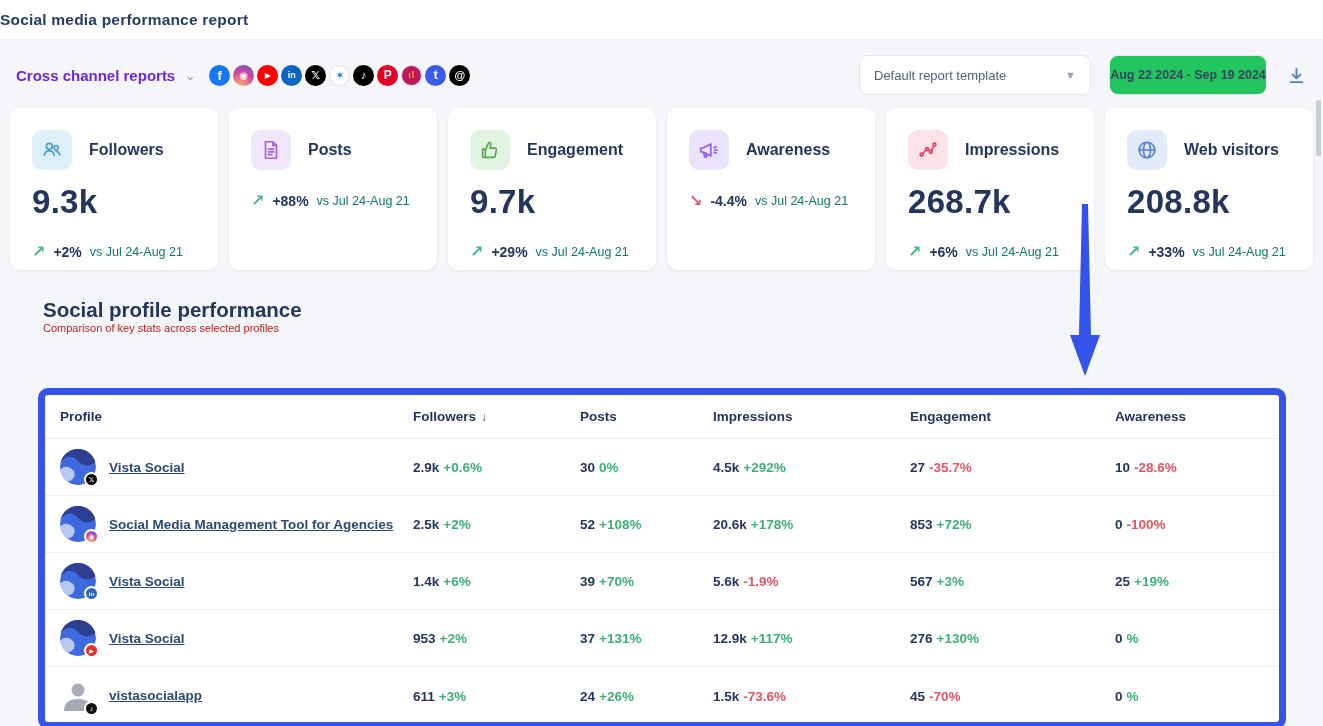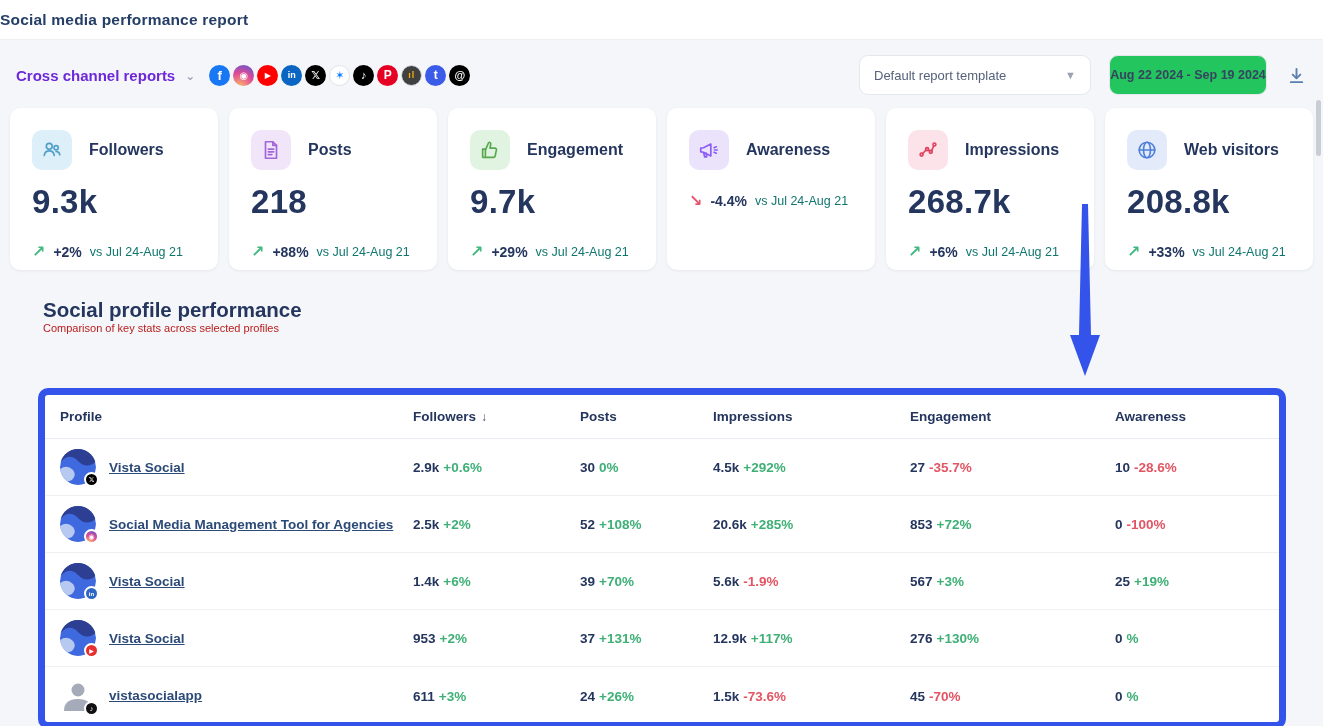--- a/index.html
+++ b/index.html
@@ -19,21 +19,21 @@
   .chip { width:21px; height:21px; border-radius:50%; display:flex; align-items:center;
     justify-content:center; color:#fff; font-size:10px; font-weight:700; overflow:hidden; }
   .ch-facebook{background:#1877f2;font-size:13px;}
   .ch-instagram{background:radial-gradient(circle at 30% 110%,#fdc468 0%,#df4996 55%,#4f5bd5 100%);}
   .ch-youtube{background:#ff0000;font-size:8px;}
   .ch-linkedin{background:#0a66c2;font-size:9px;}
   .ch-x{background:#000;font-size:11px;}
   .ch-bluesky{background:#fff;border:1px solid #dfe3ea;color:#0b7bff;font-size:11px;}
   .ch-tiktok{background:#000;font-size:11px;}
   .ch-pinterest{background:#e60023;font-size:12px;}
-  .ch-analytics{background:#404040;border:1px solid #dfe3ea;color:#f9ab00;font-size:9px;letter-spacing:1px;}
+  .ch-analytics{background:#be185d;border:1px solid #dfe3ea;color:#f9ab00;font-size:9px;letter-spacing:1px;}
   .ch-tumblr{background:#3b5ce8;font-size:12px;}
   .ch-threads{background:#000;font-size:11px;}
   .toolbar-right { margin-left:auto; display:flex; align-items:center; gap:18px; }
   .select-box { width:232px; height:40px; background:#fff; border:1px solid #e4e7ee;
     border-radius:9px; display:flex; align-items:center; padding:0 14px; color:#55617a;
     font-size:13px; }
   .select-box .caret { margin-left:auto; color:#9aa3b4; font-size:11px; }
   .date-box { width:158px; height:40px; background:#22c55e; border:1px solid #e4e7ee;
     border-radius:9px; display:flex; align-items:center; justify-content:center;
     color:#37445f; font-size:12.5px; font-weight:600; }
@@ -160,21 +160,20 @@
     <div class="card-head">
       <span class="tile t-posts">
         <svg width="22" height="22" viewBox="0 0 24 24" fill="none" stroke="#a266d8" stroke-width="1.8" stroke-linecap="round" stroke-linejoin="round">
           <path d="M6 3h8l4 4v14H6z"></path>
             <path d="M14 3v4h4"></path>
             <path d="M9 11h6M9 14h6M9 17h4"></path>
         </svg>
       </span>
       <span class="card-label">Posts</span>
     </div>
-    <div class="card-value">218</div>
     <div class="change-row">
       <span class="trend up">↗</span>
       <span class="delta">+88%</span>
       <span class="vs">vs Jul 24-Aug 21</span>
     </div>
   </div>
 
   <div class="card">
     <div class="card-head">
       <span class="tile t-engagement">
@@ -302,21 +301,21 @@
           <path d="M-2 16 Q8 2 18 12 T38 10 L38 -4 L-2 -4 Z" fill="#2c3f93"></path>
           <path d="M-2 22 Q6 14 13 21 Q17 26 12 31 Q4 35 -2 29 Z" fill="#b7c8f1"></path>
             </g>
           </svg>
         <span class="badge b-instagram">◉</span>
       </span>
       <span class="profile-link">Social Media Management Tool for Agencies</span>
     </div>
     <div class="cell"><span class="num">2.5k</span><span class="chg pos">+2%</span></div>
     <div class="cell"><span class="num">52</span><span class="chg pos">+108%</span></div>
-    <div class="cell"><span class="num">20.6k</span><span class="chg pos">+285%</span></div>
+    <div class="cell"><span class="num">20.6k</span><span class="chg pos">+178%</span></div>
     <div class="cell"><span class="num">853</span><span class="chg pos">+72%</span></div>
     <div class="cell"><span class="num">0</span><span class="chg neg">-100%</span></div>
   </div>
 
   <div class="t-grid t-row">
     <div class="cell profile-cell">
       <span class="avatar">
         <svg width="36" height="36" viewBox="0 0 36 36">
             <g clip-path="url(#c1)">
               <circle cx="18" cy="18" r="18" fill="#3f69df"></circle>

